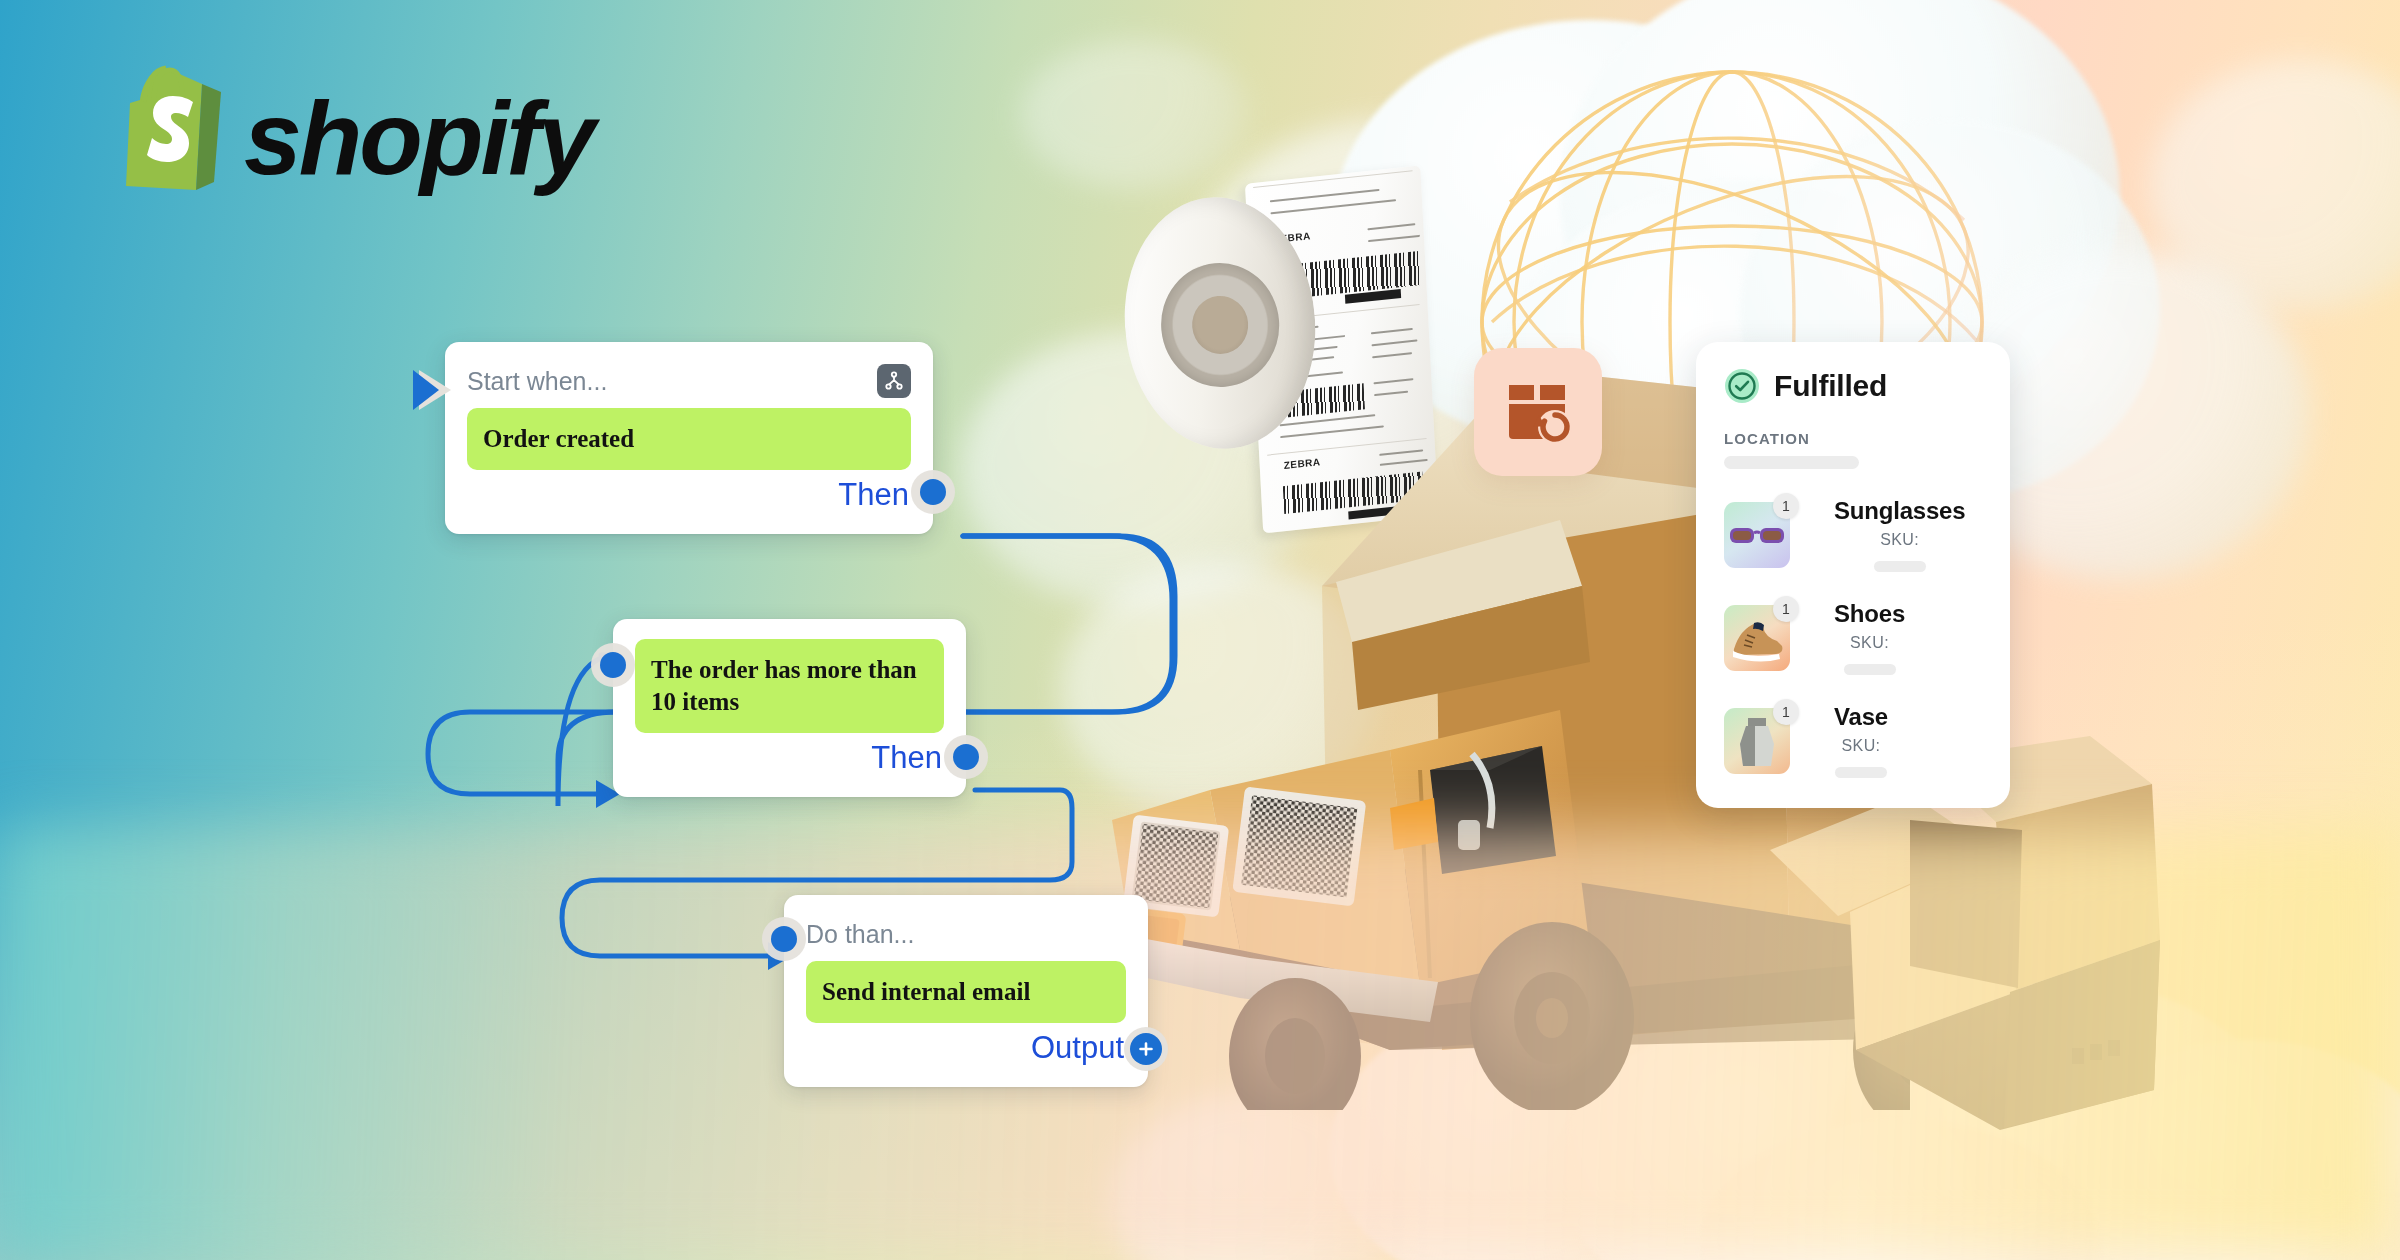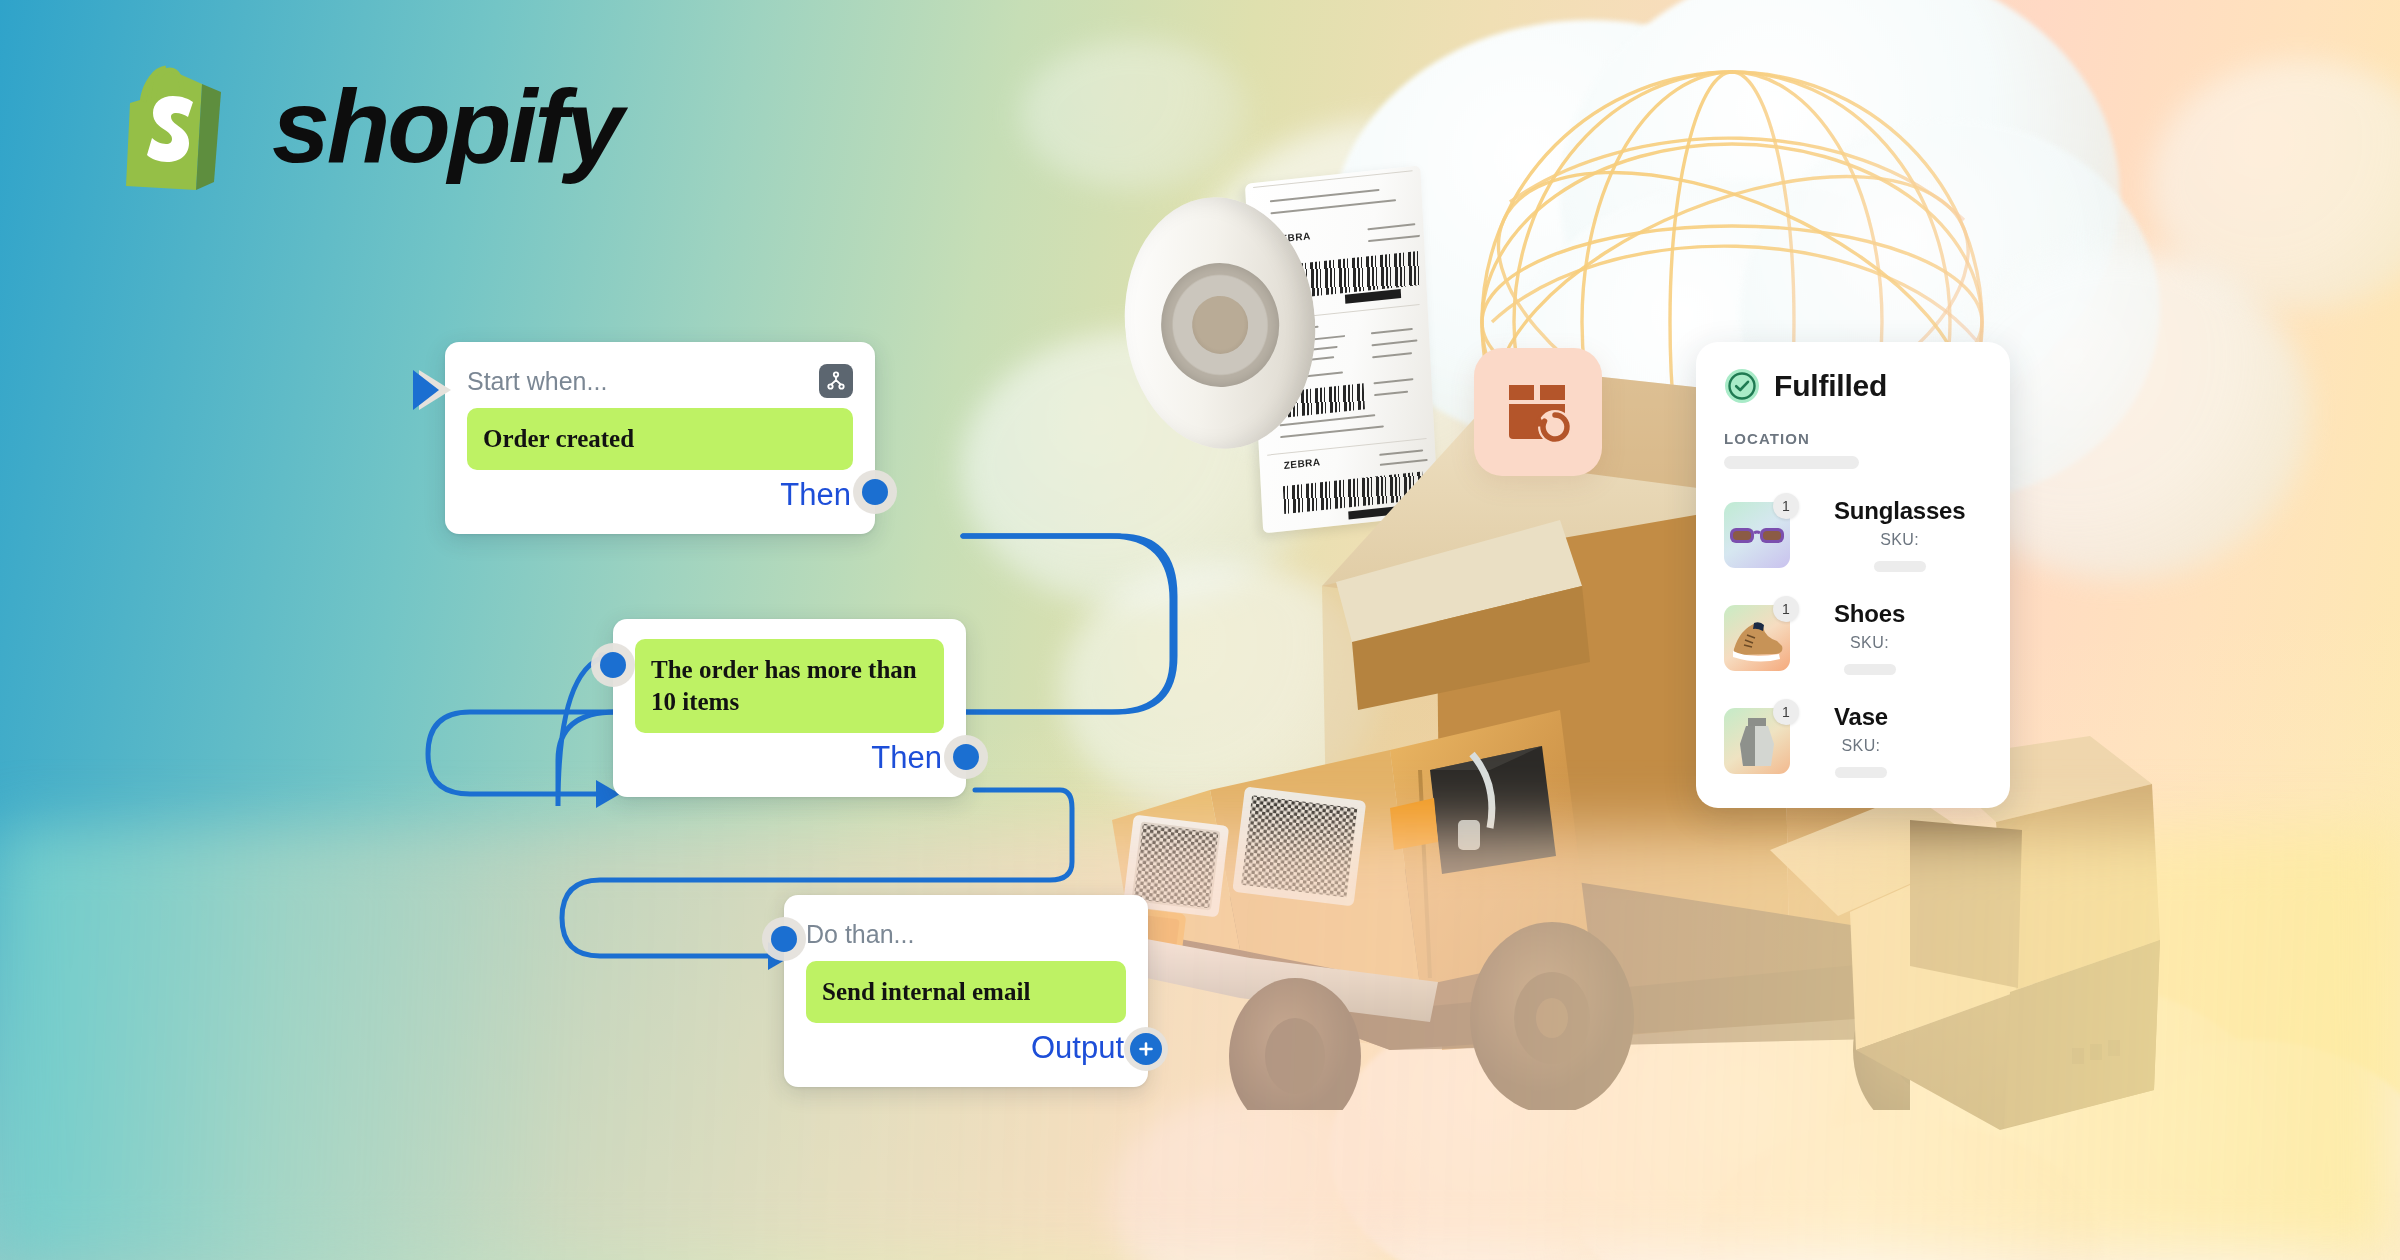--- a/index.html
+++ b/index.html
@@ -103,21 +103,21 @@
 
   
   .tile-return {
     left: 1474px; top: 348px; width: 128px; height: 128px;
     background: #fbd9c8; border-radius: 28px;
     display: flex; align-items: center; justify-content: center;
     box-shadow: 0 8px 26px rgba(160,90,60,.13);
   }
 
   
-  .logo { position: absolute; left: 126px; top: 62px; display: flex; align-items: center; gap: 40px; }
+  .logo { position: absolute; left: 126px; top: 62px; display: flex; align-items: flex-end; gap: 12px; }
   .logo .bag { width: 106px; height: 128px; }
   .logo .word {
     font-family: "Liberation Sans", sans-serif;
     font-style: italic; font-weight: 700; font-size: 104px; line-height: 1;
     color: #0d0d0d; letter-spacing: -3px;
   }
 
   
   .flow-svg { position: absolute; left: 0; top: 0; width: 2400px; height: 1260px; pointer-events: none; }
 
@@ -154,21 +154,21 @@
   
   .knob-wrap { position: absolute; width: 44px; height: 44px; border-radius: 50%;
                background: rgba(229,226,220,.95); display:flex; align-items:center; justify-content:center; }
   .knob { width: 26px; height: 26px; border-radius: 50%; background: #1b6fd1; }
   .knob-plus { width: 32px; height: 32px; border-radius: 50%; background: #1b6fd1;
                display:flex; align-items:center; justify-content:center; color:#fff;
                font-size: 26px; line-height: 1; font-weight: 400; }
   .start-marker { position: absolute; width: 50px; height: 48px; }
 
   
-  #card-trigger { left: 445px; top: 342px; width: 430px; }
+  #card-trigger { left: 445px; top: 342px; width: 488px; }
   
   #card-condition { left: 613px; top: 619px; width: 353px; }
   
   #card-action { left: 784px; top: 895px; width: 364px; }
 
   
   .panel {
     position: absolute; left: 1696px; top: 342px; width: 314px;
     background: #ffffff; border-radius: 22px;
     box-shadow: 0 10px 34px rgba(40,50,60,.16);

